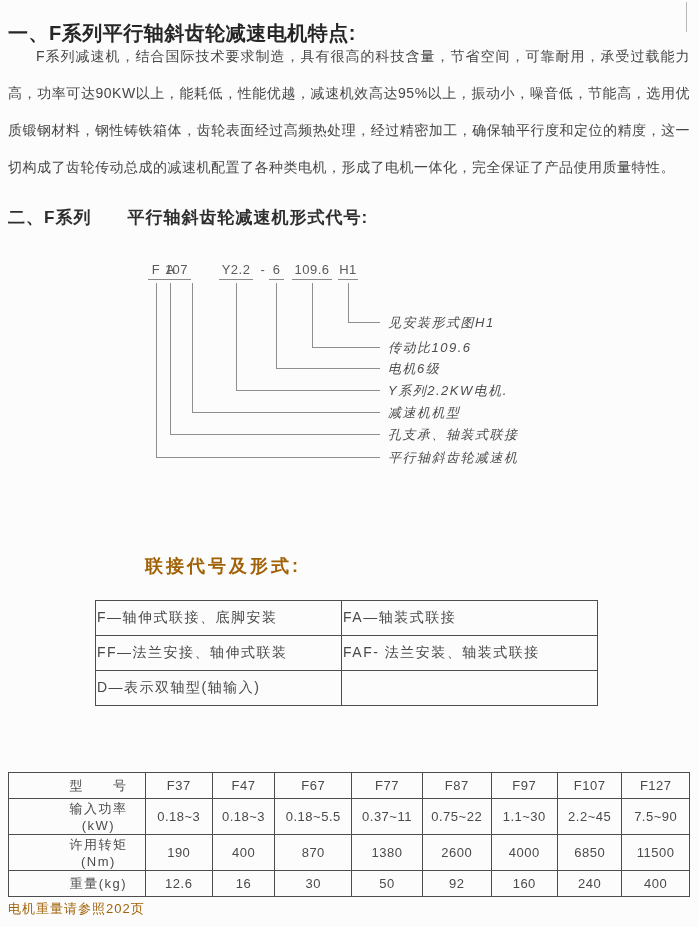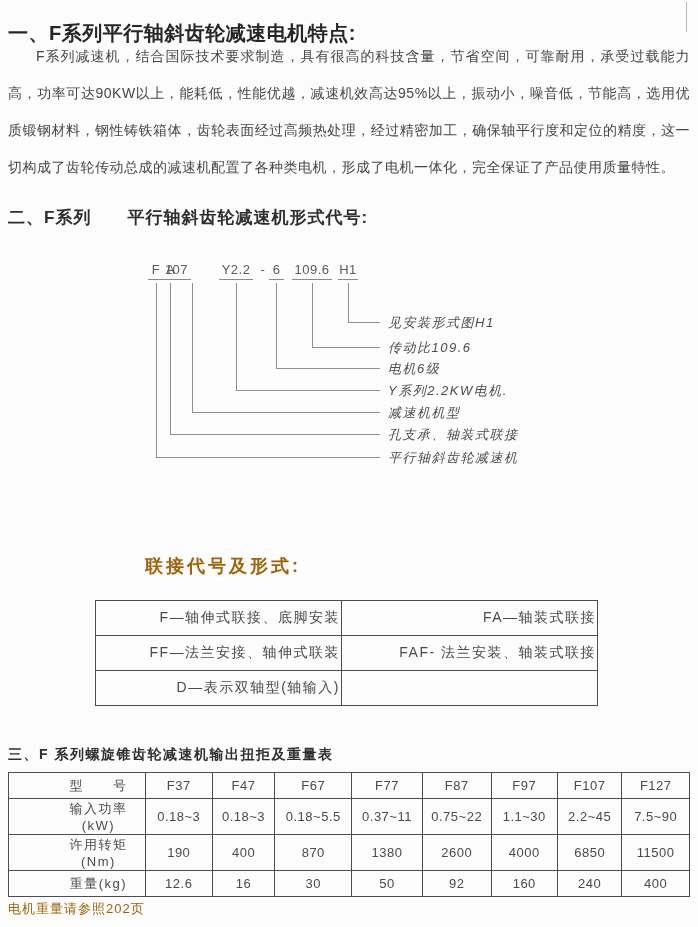--- a/index.html
+++ b/index.html
@@ -49,21 +49,21 @@
     letter-spacing:3px;white-space:nowrap;margin-left:48px;
   }
   table{border-collapse:collapse;}
   .conn-table{
     position:absolute;top:600px;left:95px;width:503px;
     table-layout:fixed;
   }
   .conn-table td{
     border:1px solid #4d4d4d;height:32px;
     font-size:14px;letter-spacing:1.5px;
-    text-align:right;vertical-align:middle;color:#4a4a4a;
+    text-align:left;vertical-align:middle;color:#4a4a4a;
   }
   
   .h4{
     position:absolute;top:746px;left:8px;
     font-size:14px;font-weight:bold;color:#303030;
     letter-spacing:1.5px;white-space:nowrap;
   }
   .main-table{
     position:absolute;top:772px;left:8px;width:682px;
     table-layout:fixed;
@@ -142,21 +142,20 @@
       <td>FF—法兰安接、轴伸式联装</td>
       <td>FAF- 法兰安装、轴装式联接</td>
     </tr>
     <tr>
       <td>D—表示双轴型(轴输入)</td>
       <td></td>
     </tr>
   </tbody>
     </table>
 
-  <div class="h4">三、F 系列螺旋锥齿轮减速机输出扭拒及重量表</div>
 
   <table class="main-table">
     <tbody>
         <tr>
       <td class="rowlabel" style="width:15.4%">型　　号</td>
       <td style="width:10.4%">F37</td>
       <td style="width:9.7%">F47</td>
       <td style="width:12.0%">F67</td>
       <td style="width:11.0%">F77</td>
       <td style="width:10.7%">F87</td>

